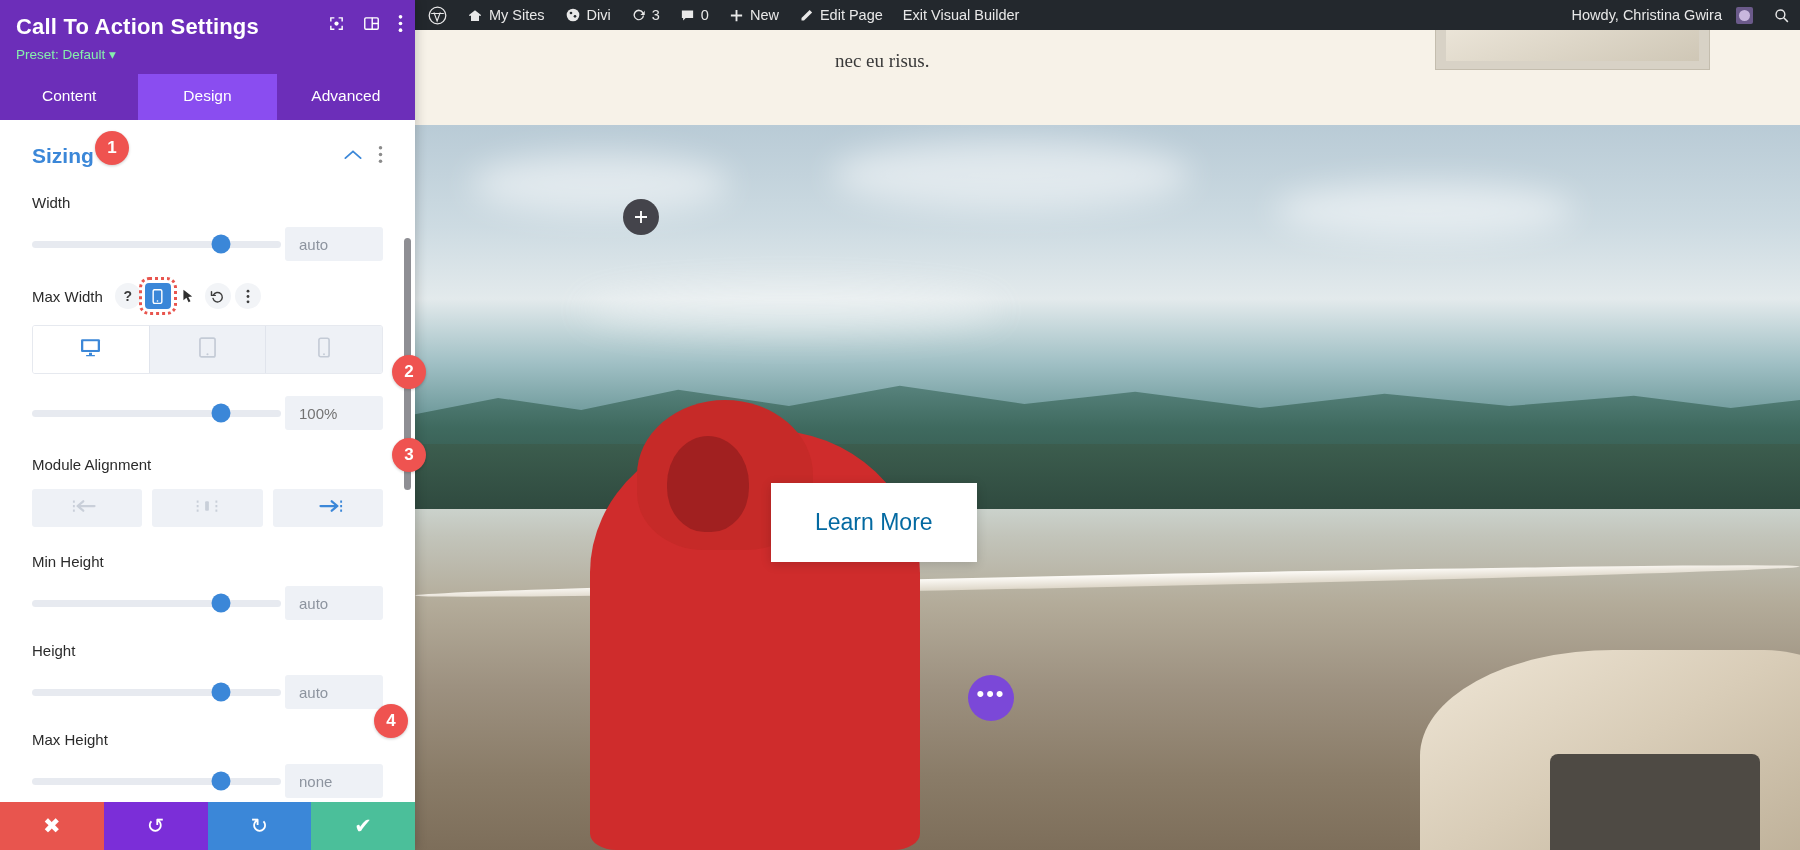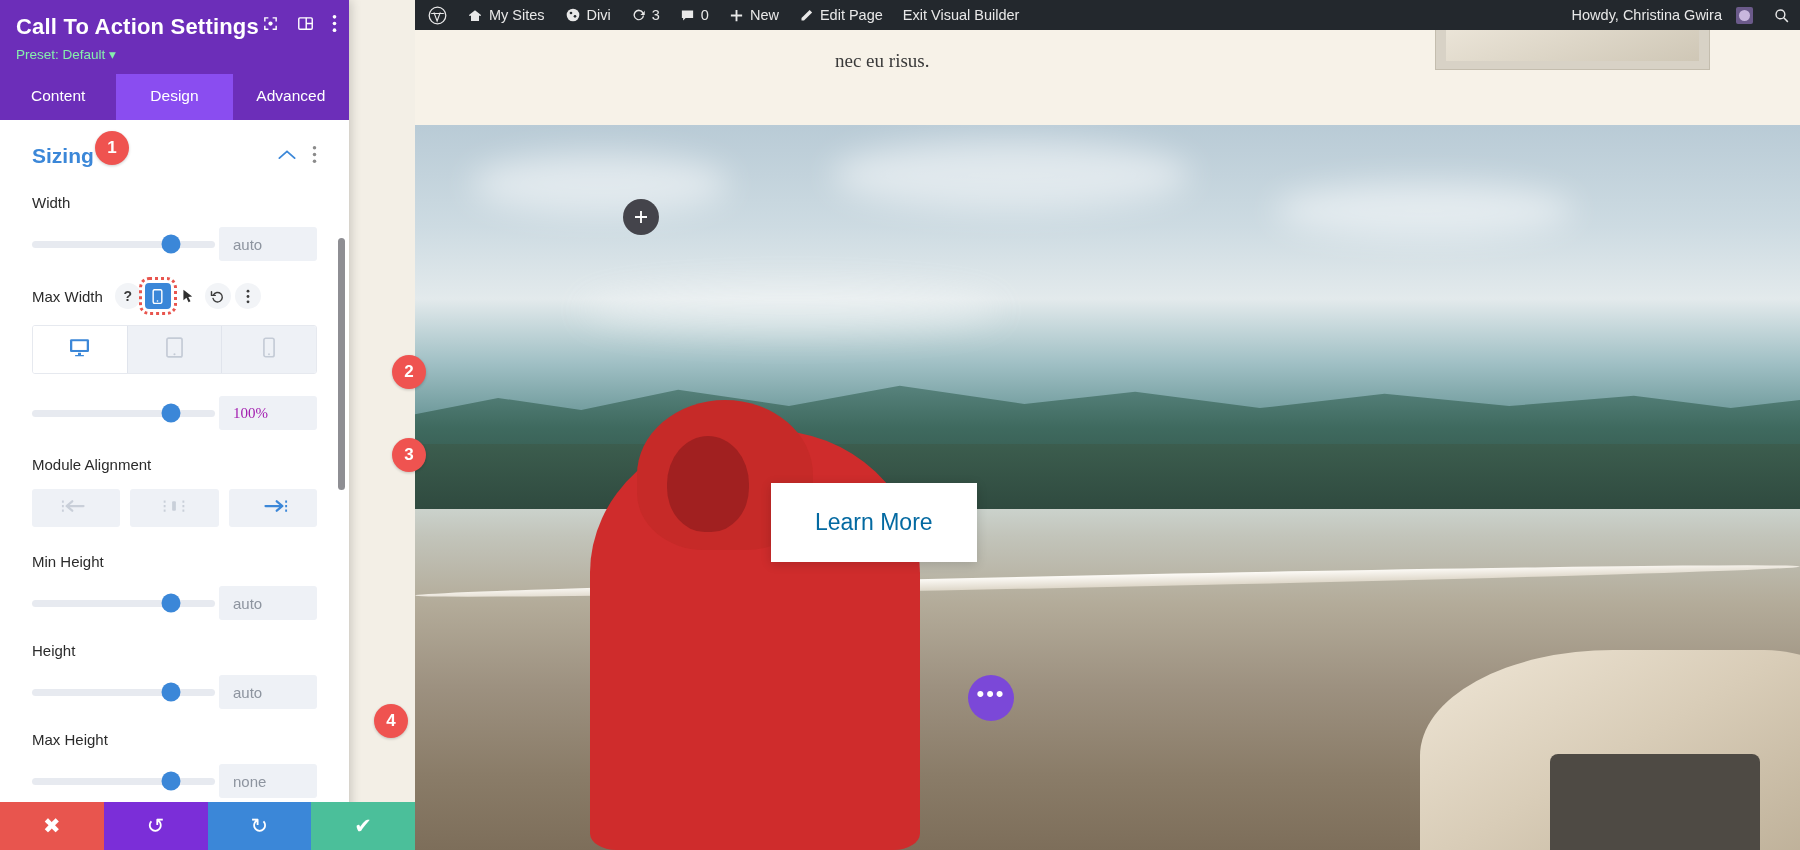--- a/index.html
+++ b/index.html
@@ -150,21 +150,21 @@
     background: #44444b; font-size: 24px; line-height: 0;
   }
   #page-settings-btn {
     left: 553px; top: 550px; width: 46px; height: 46px;
     background: #7b48d8; font-size: 22px; letter-spacing: 2px;
   }
   #page-settings-btn .dots { margin-top: -9px; }
 
   
   #panel {
-    position: absolute; top: 0; left: 0; width: 349px; height: 850px;
+    position: absolute; top: 0; left: 0; width: 415px; height: 850px;
     background: #fff; z-index: 60;
     display: flex; flex-direction: column;
     box-shadow: 2px 0 10px rgba(0,0,0,.18);
   }
   #panel-header {
     background: #6c2eb9; color: #fff; padding: 14px 16px 12px 16px;
     position: relative;
   }
   #panel-title { font-size: 22px; font-weight: bold; letter-spacing: .2px; }
   #panel-preset {
@@ -230,21 +230,21 @@
   .slider .knob {
     position: absolute; top: 50%; width: 19px; height: 19px;
     background: #3b87d8; border-radius: 50%; transform: translate(-50%,-50%);
     cursor: grab;
   }
   .value-box {
     width: 98px; height: 34px; background: #eef1f6; border-radius: 3px;
     display: flex; align-items: center; padding-left: 14px;
     font-size: 15px; color: #8d949f;
   }
-  .value-box.filled { color: #a21caf; font-family: Liberation Serif, serif; }
+  .value-box.filled { color: #737373; }
 
   .device-tabs {
     display: flex; border: 1px solid #e6e9ef; border-radius: 3px;
     overflow: hidden; margin-bottom: 22px;
   }
   .device-tab {
     flex: 1; height: 47px; background: #eef1f6;
     display: flex; align-items: center; justify-content: center;
     border-right: 1px solid #e0e4ec; cursor: pointer;
   }

